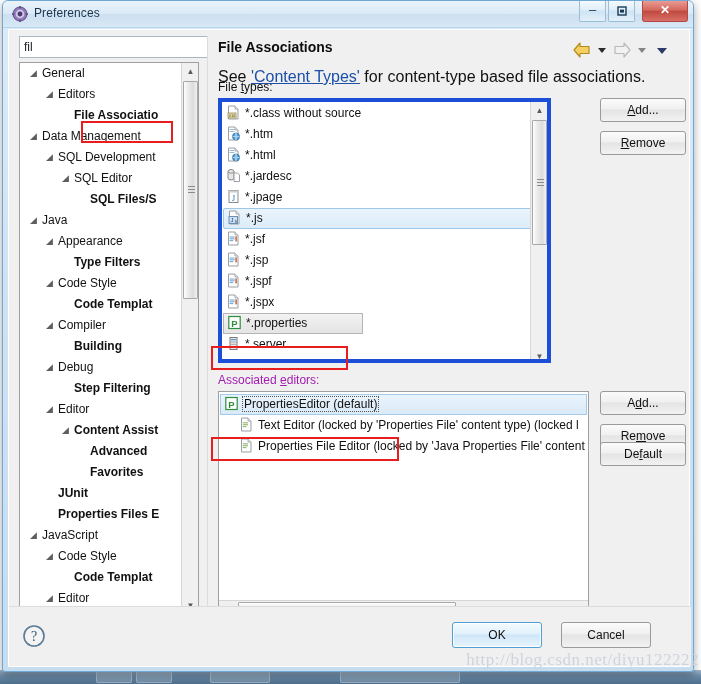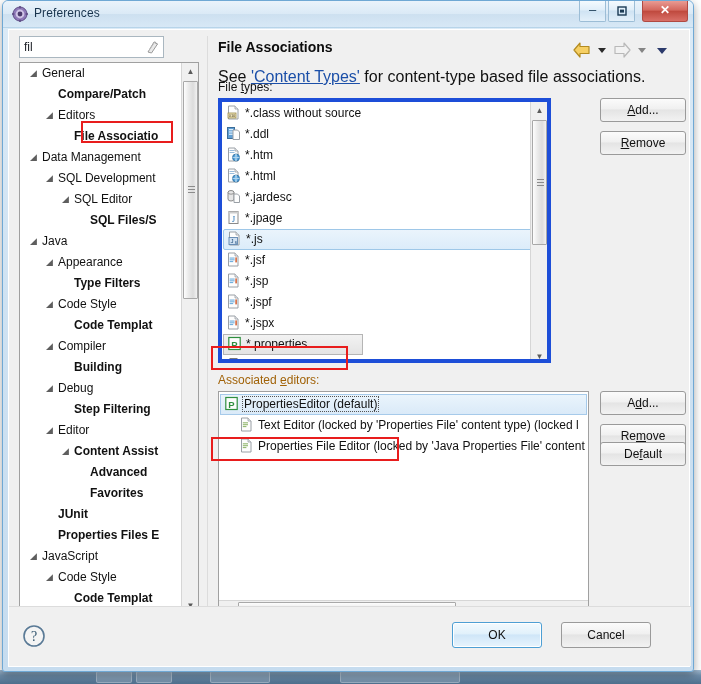--- a/index.html
+++ b/index.html
@@ -74,21 +74,21 @@
 
   
   #dlg-body {
     position: absolute; left: 5px; top: 28px; width: 682px; height: 638px;
     background: #f0f0f0;
     border: 1px solid #ffffff;
   }
 
   
   #filter-box {
-    position: absolute; left: 10px; top: 6px; width: 145px; height: 22px;
+    position: absolute; left: 10px; top: 6px; width: 212px; height: 22px;
     background: #ffffff; border: 1px solid #aab7c0;
   }
   #filter-input {
     position: absolute; left: 4px; top: 3px; width: 150px;
     font-size: 12px; color: #20232a; border: none; outline: none;
     background: transparent; font-family: "Liberation Sans", sans-serif;
     padding: 0;
   }
   #filter-clear-icon {
     position: absolute; right: 3px; top: 3px; width: 15px; height: 15px;
@@ -252,21 +252,21 @@
     position: absolute; width: 86px; height: 24px;
     background: linear-gradient(to bottom, #fbfbfb 0%, #f0f0f0 45%, #e4e4e4 50%, #f2f2f2 100%);
     border: 1px solid #9a9a9a; border-radius: 3px;
     font-size: 12px; color: #111111; text-align: center; line-height: 22px;
     cursor: default;
   }
   .sidebtn u { text-decoration: underline; }
 
   #assoc-label {
     position: absolute; left: 10px; top: 337px;
-    font-size: 12px; color: #a16207;
+    font-size: 12px; color: #a21caf;
   }
   #assoc-label u { text-decoration: underline; }
   #assoc-list {
     position: absolute; left: 10px; top: 355px; width: 371px; height: 228px;
     background: #ffffff; border: 1px solid #a0a0a0; overflow: hidden;
   }
   .aerow {
     position: relative; height: 21px; line-height: 21px;
     font-size: 12px; color: #111111; padding-left: 20px; white-space: nowrap;
   }
@@ -385,23 +385,20 @@
         </span>
       </div>
 
       <div id="tree-panel">
         <div id="tree-clip">
           <div id="tree-rows">
               <div class="tree-row">
                 <span class="arrow" style="left: 8px;">◢</span>
                 <span class="tlabel" style="left: 22px;">General</span>
               </div>
-              <div class="tree-row bold">
-                <span class="tlabel" style="left: 38px;">Compare/Patch</span>
-              </div>
               <div class="tree-row">
                 <span class="arrow" style="left: 24px;">◢</span>
                 <span class="tlabel" style="left: 38px;">Editors</span>
               </div>
               <div class="tree-row bold">
                 <span class="tlabel" style="left: 54px;">File Associatio</span>
               </div>
               <div class="tree-row">
                 <span class="arrow" style="left: 8px;">◢</span>
                 <span class="tlabel" style="left: 22px;">Data Management</span>
@@ -543,27 +540,20 @@
         </div>
 
         <div id="filetypes-list">
           <div id="ft-rows" style="padding-top:1px;">
               <div class="ftrow"><span class="ficon"><svg width="15" height="15" viewBox="0 0 15 15">
                     <path d="M2.5 1 L9 1 L12 4 L12 14 L2.5 14 Z" fill="#fdfdfd" stroke="#9aa0a6" stroke-width="1"></path>
                     <path d="M9 1 L9 4 L12 4" fill="#e6e8ea" stroke="#9aa0a6" stroke-width="0.8"></path>
                     <rect x="2" y="8" width="8" height="5" fill="#f0e4b8" stroke="#9a8a4a" stroke-width="0.8"></rect>
                     <text x="6" y="12.4" font-size="4" text-anchor="middle" fill="#4a4228" font-family="Liberation Sans, sans-serif">010</text>
                   </svg></span><span>*.class without source</span></div>
-              <div class="ftrow"><span class="ficon"><svg width="15" height="15" viewBox="0 0 15 15">
-                    <rect x="1.5" y="1.5" width="7" height="11" fill="#5f9ed4" stroke="#3b6d99" stroke-width="1"></rect>
-                    <rect x="3" y="3" width="4" height="1.3" fill="#d8ecfb"></rect>
-                    <rect x="3" y="5.3" width="4" height="1.3" fill="#d8ecfb"></rect>
-                    <rect x="3" y="7.6" width="4" height="1.3" fill="#d8ecfb"></rect>
-                    <path d="M7 4 L11.5 4 L13.5 6 L13.5 13.5 L7 13.5 Z" fill="#fdfdfd" stroke="#9aa0a6" stroke-width="1"></path>
-                  </svg></span><span>*.ddl</span></div>
               <div class="ftrow"><span class="ficon"><svg width="15" height="15" viewBox="0 0 15 15">
                     <path d="M2.5 1 L9 1 L12 4 L12 14 L2.5 14 Z" fill="#fdfdfd" stroke="#9aa0a6" stroke-width="1"></path>
                     <path d="M9 1 L9 4 L12 4" fill="#e6e8ea" stroke="#9aa0a6" stroke-width="0.8"></path>
                     <rect x="3.5" y="3" width="5" height="0.9" fill="#8fb6d8"></rect>
                     <rect x="3.5" y="5" width="5" height="0.9" fill="#8fb6d8"></rect>
                     <circle cx="10" cy="10.5" r="3.5" fill="#4f9cd6" stroke="#2f6f9f" stroke-width="0.8"></circle>
                     <path d="M6.5 10.5 L13.5 10.5 M10 7 Q12 10.5 10 14 M10 7 Q8 10.5 10 14" stroke="#d9eefb" stroke-width="0.6" fill="none"></path>
                   </svg></span><span>*.htm</span></div>
               <div class="ftrow"><span class="ficon"><svg width="15" height="15" viewBox="0 0 15 15">
                     <path d="M2.5 1 L9 1 L12 4 L12 14 L2.5 14 Z" fill="#fdfdfd" stroke="#9aa0a6" stroke-width="1"></path>
@@ -711,13 +701,14 @@
       </div>
 
     </div>
 
     <div class="annot" style="left:78px; top:120px; width:92px; height:22px;"></div>
     <div class="annot" style="left:208px; top:345px; width:137px; height:24px;"></div>
     <div class="annot" style="left:208px; top:436px; width:188px; height:24px;"></div>
 
   </div>
 
+  <div id="watermark">http://blog.csdn.net/diyu122222</div>
 </div>
 
 </body></html>

